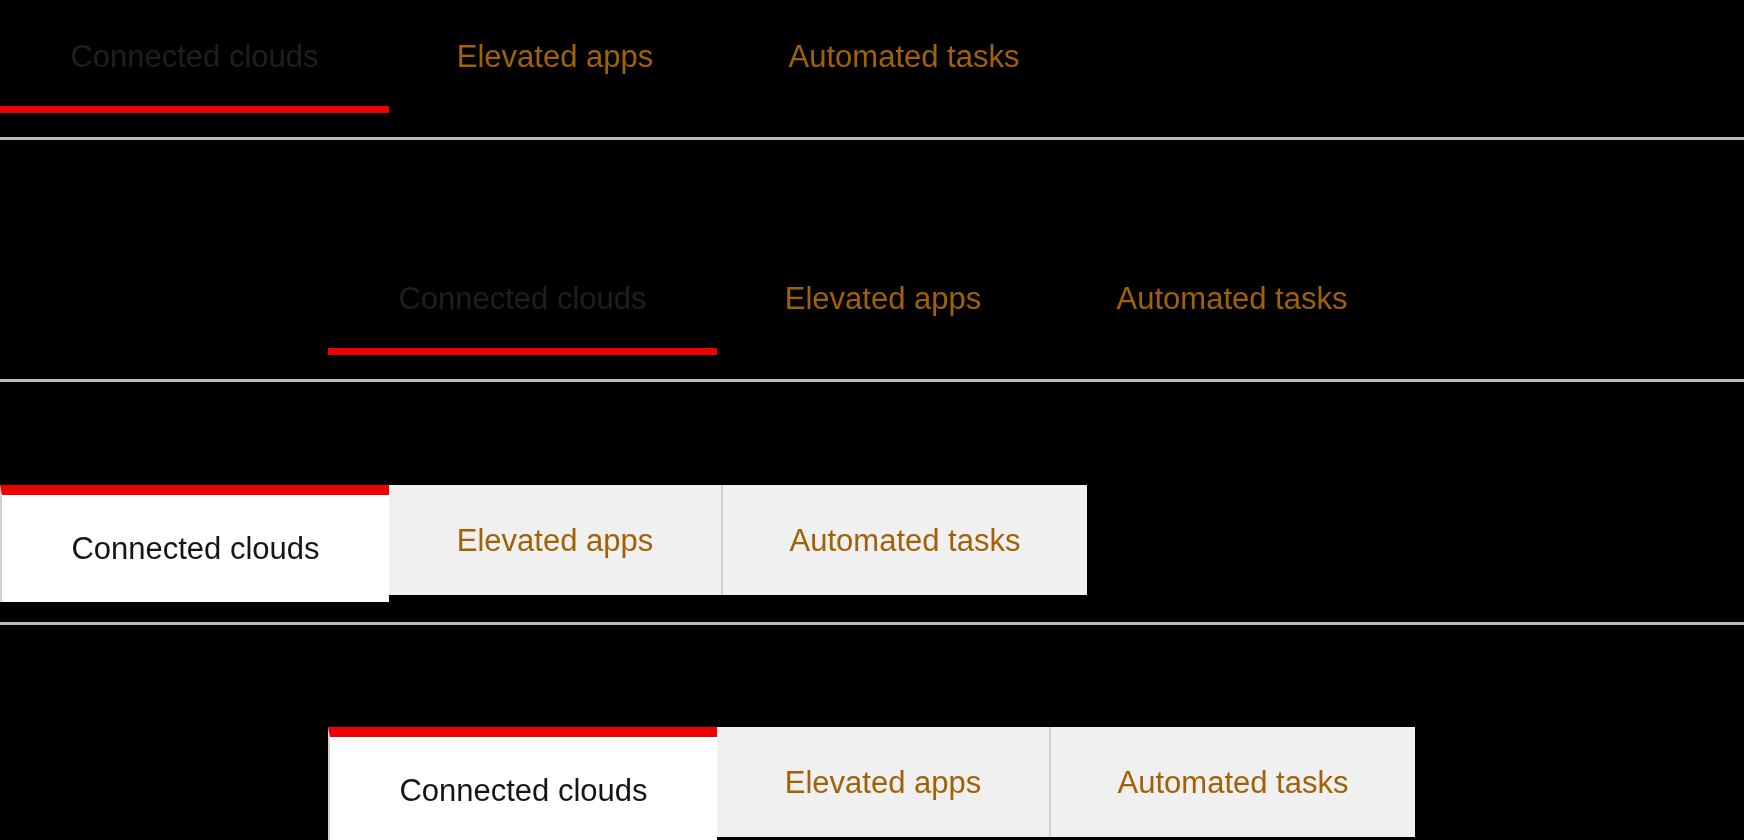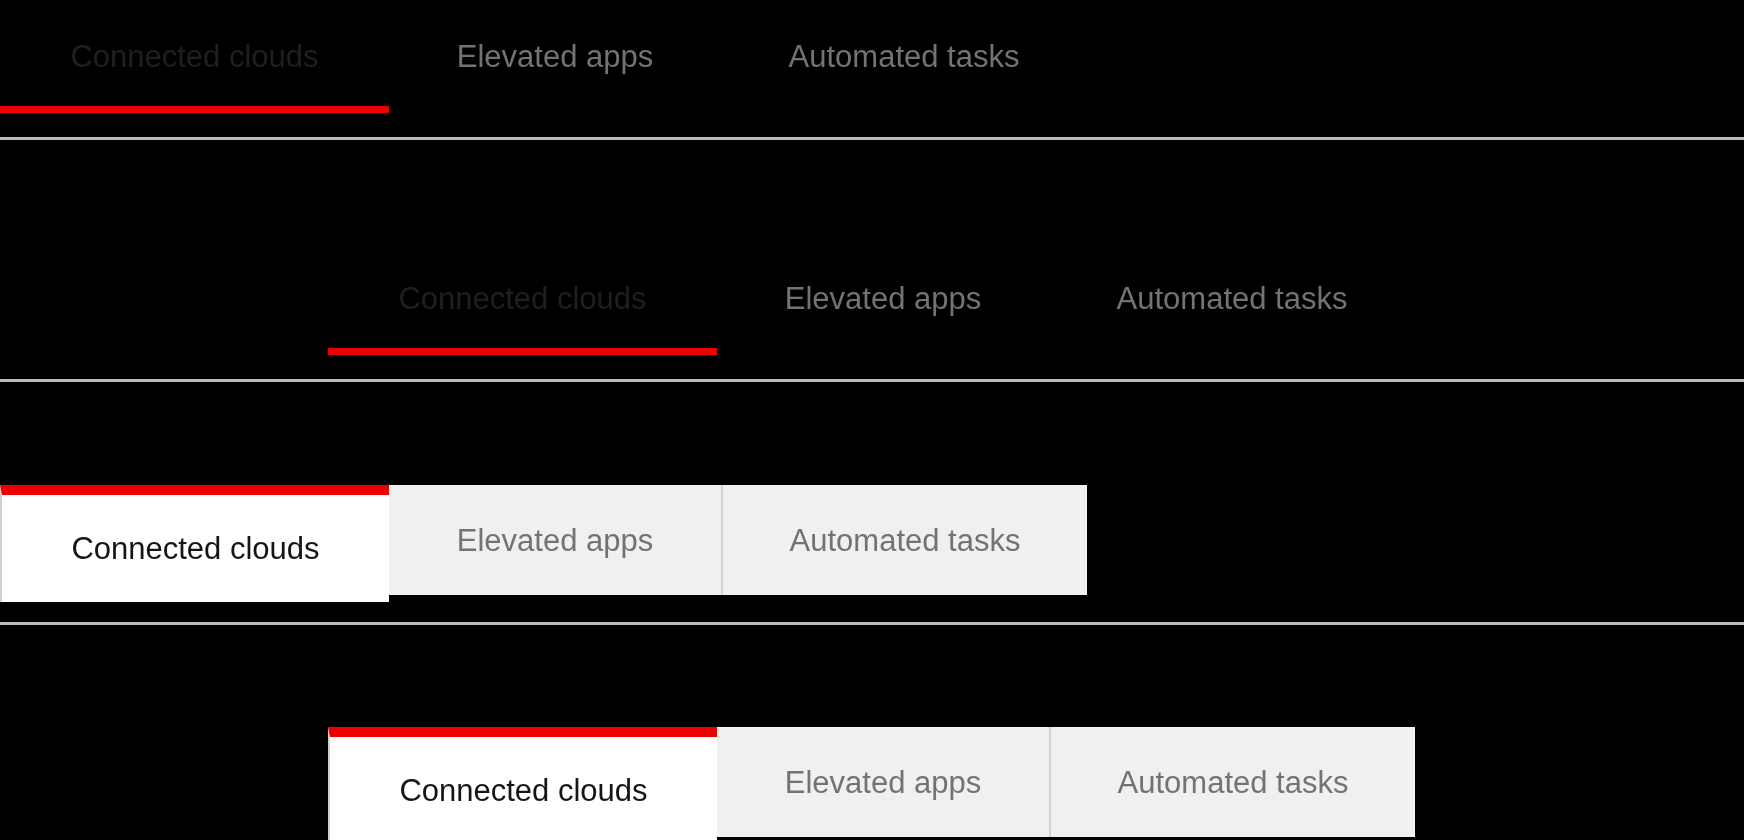--- a/index.html
+++ b/index.html
@@ -18,21 +18,21 @@
   .baseline{position:absolute;left:0;right:0;bottom:0;height:3px;background:#b8bbbe;z-index:0;}
 
   .tabs{display:flex;height:100%;position:relative;z-index:1;}
   .offset .tabs{padding-left:328px;}
 
   .tab{position:relative;display:flex;align-items:center;justify-content:center;cursor:pointer;}
   .w1{width:389px;}
   .w2{width:332px;}
   .w3{width:366px;justify-content:center;}
 
-  .lbl{font-size:31px;line-height:1;color:#737373;white-space:nowrap;}
+  .lbl{font-size:31px;line-height:1;color:#a16207;white-space:nowrap;}
 
   
   .underline .tab{height:113px;}
   .underline .tab.active .lbl{color:#1f1f1f;}
   .underline .ind{position:absolute;left:0;right:0;bottom:0;height:7px;background:#ee0000;z-index:2;}
 
   
   .box .tabs{align-items:flex-start;}
   .box .tab{height:110px;background:#f0f0f0;box-sizing:border-box;}
   .box .tab.divided{border-left:2px solid #d2d2d2;}

